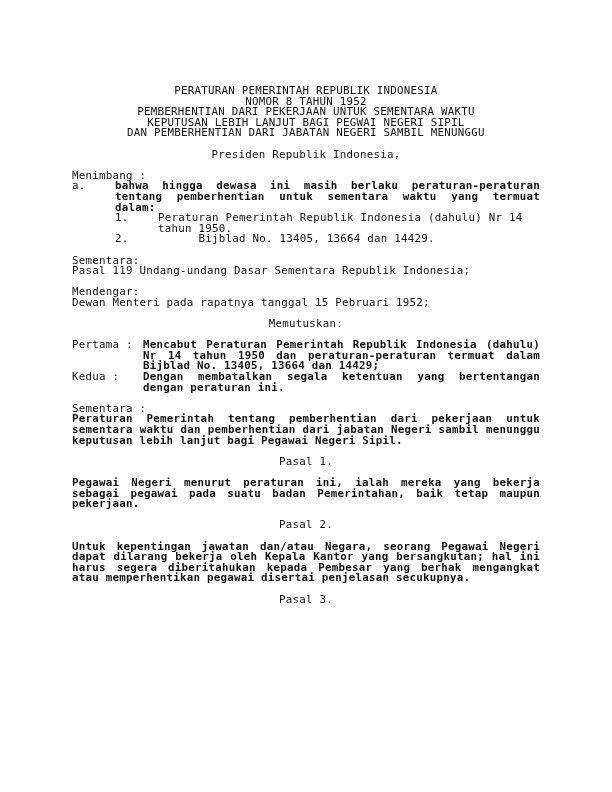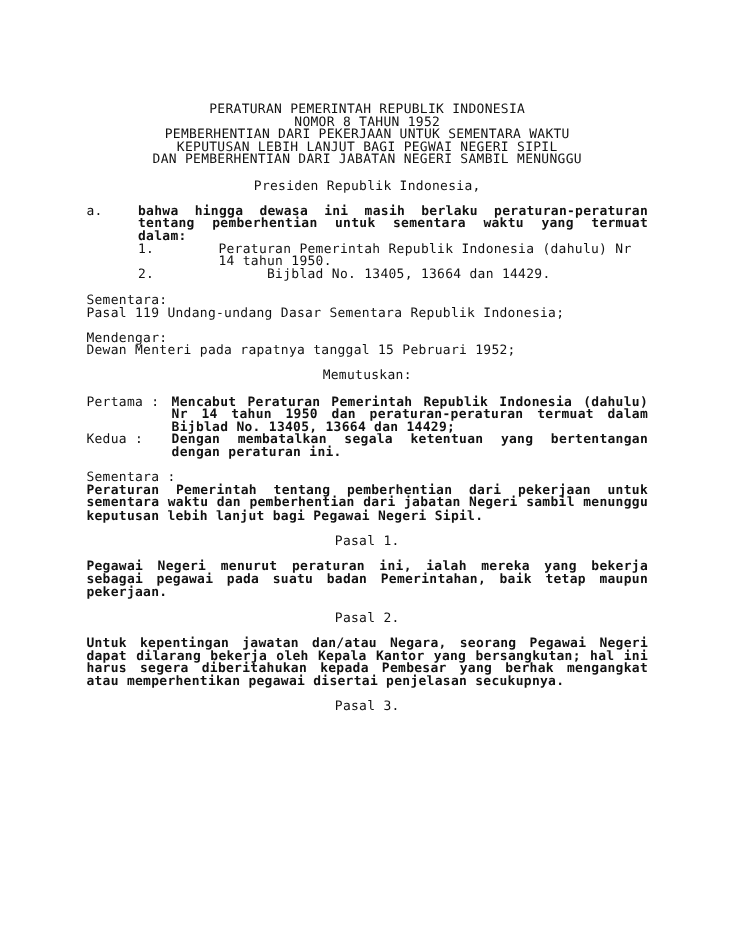--- a/index.html
+++ b/index.html
@@ -12,21 +12,21 @@
   }
   .center { text-align: center; }
   .line { white-space: pre; }
   .just { text-align: justify; text-align-last: left; font-weight: bold; }
   .gap { height: 10.6px; }
   .ind-a { display: flex; }
   .ind-a .lbl { width: 43px; flex: none; }
   .ind-a .txt { flex: 1; }
   .num { display: flex; padding-left: 43px; }
   .num .lbl { width: 43px; flex: none; }
-  .num .txt { flex: 1; margin-left: 24px; }
+  .num .txt { flex: 1; }
   .hang { padding-left: 21px; text-indent: -21px; }
   .dec { display: flex; justify-content: flex-end; }
   .dec .lbl { width: 71px; flex: none; white-space: pre; }
   .dec .txt { flex: 1; }
 </style>
 </head>
 <body>
 
 <div class="page">
 
@@ -35,20 +35,21 @@
     <div>NOMOR 8 TAHUN 1952</div>
     <div>PEMBERHENTIAN DARI PEKERJAAN UNTUK SEMENTARA WAKTU</div>
     <div>KEPUTUSAN LEBIH LANJUT BAGI PEGWAI NEGERI SIPIL</div>
     <div>DAN PEMBERHENTIAN DARI JABATAN NEGERI SAMBIL MENUNGGU</div>
   </div>
   <div class="gap"></div>
   <div class="center">Presiden Republik Indonesia,</div>
   <div class="gap"></div>
 
   <div>
+    <div>Menimbang :</div>
     <div class="ind-a">
       <span class="lbl">a.</span>
       <span class="txt just">bahwa hingga dewasa ini masih berlaku peraturan-peraturan tentang pemberhentian untuk sementara waktu yang termuat dalam:</span>
     </div>
     <div class="num">
       <span class="lbl">1.</span>
       <span class="txt">Peraturan Pemerintah Republik Indonesia (dahulu) Nr 14 tahun 1950.</span>
     </div>
     <div class="num">
       <span class="lbl">2.</span>

